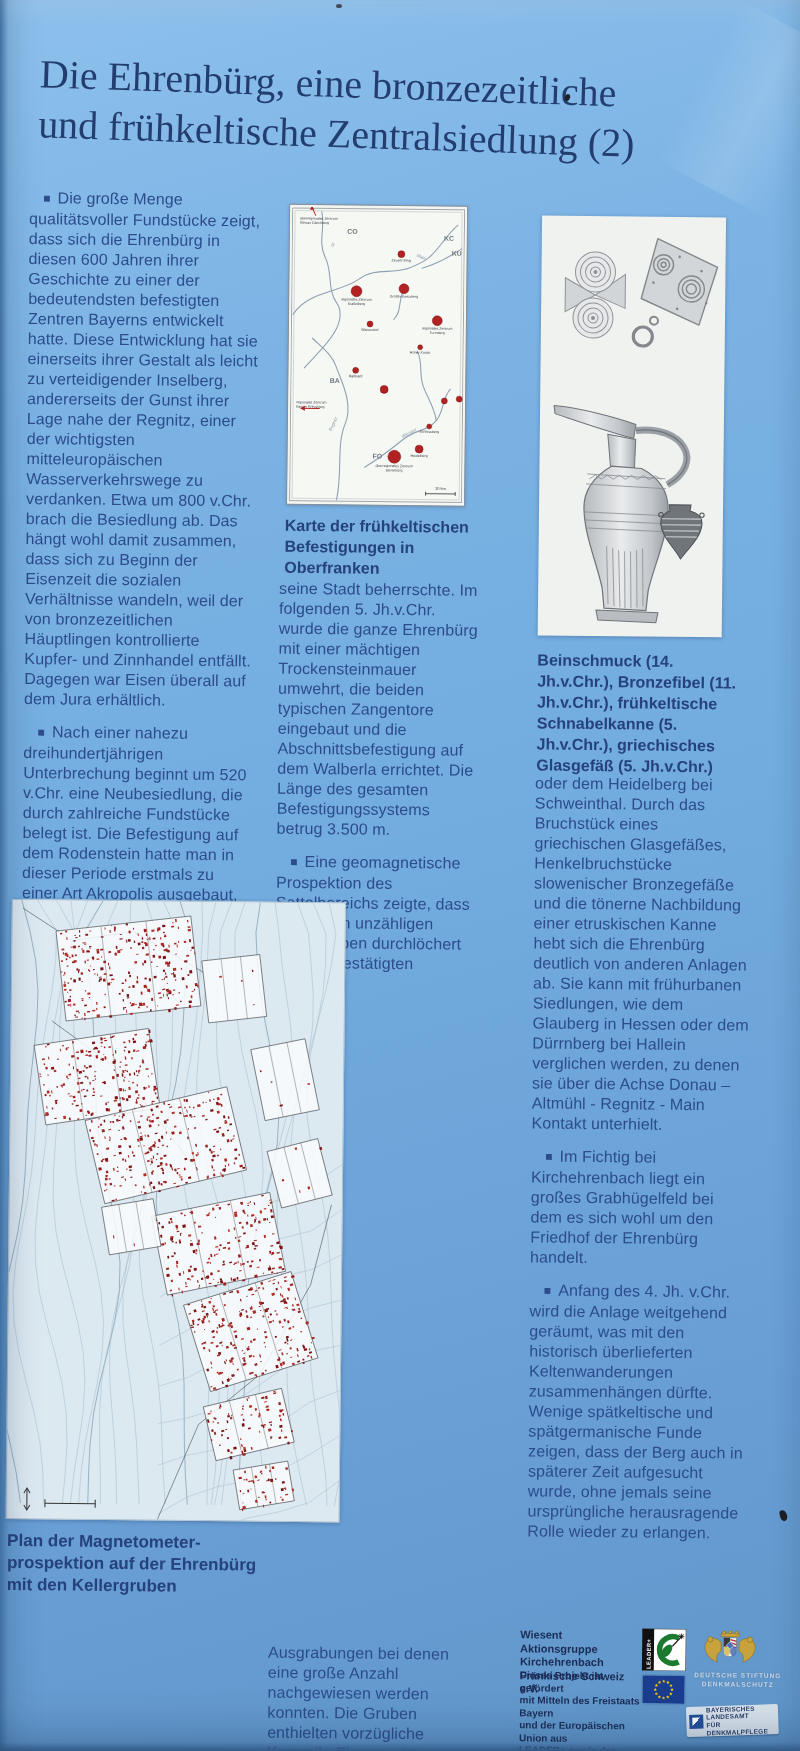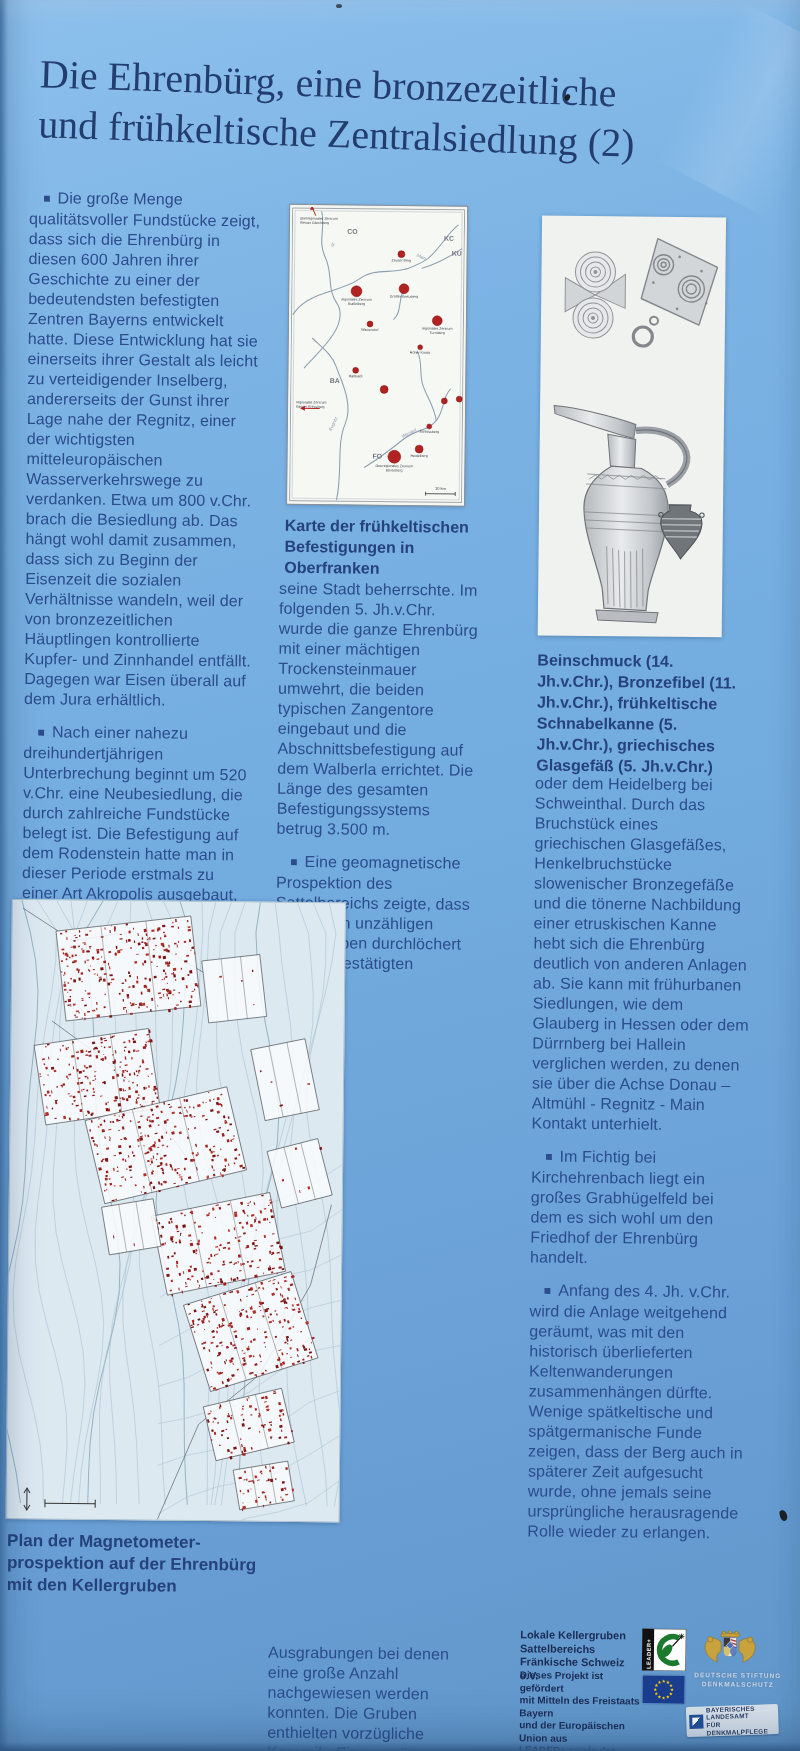--- a/index.html
+++ b/index.html
@@ -1622,22 +1622,22 @@
         </g>
       </svg>
     </div>
     <div class="caption plan-caption">
         <span class="line">Plan der Magnetometer-</span>
         <span class="line">prospektion auf der Ehrenbürg</span>
         <span class="line">mit den Kellergruben</span>
       </div>
 
     <div class="footer-text lag">
-        <span class="line">Lokale Kellergruben</span>
-        <span class="line">Sattelbereichs</span>
+        <span class="line">Wiesent Aktionsgruppe</span>
+        <span class="line">Kirchehrenbach</span>
         <span class="line">Fränkische Schweiz e.V.</span>
       </div>
     <div class="footer-text funding">
         <span class="line">Dieses Projekt ist gefördert</span>
         <span class="line">mit Mitteln des Freistaats Bayern</span>
         <span class="line">und der Europäischen Union aus</span>
         <span class="line">LEADER+ sowie der Deutschen</span>
       </div>
 
     <div class="logo leader">

